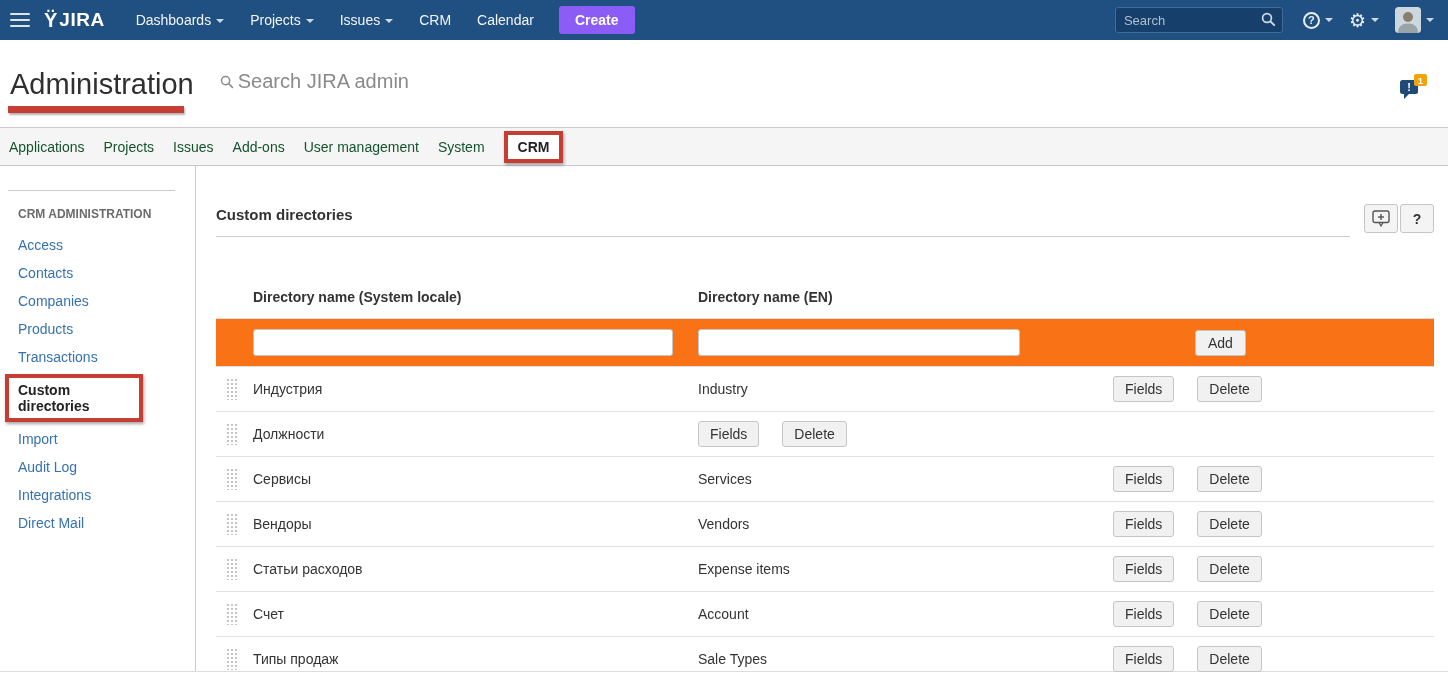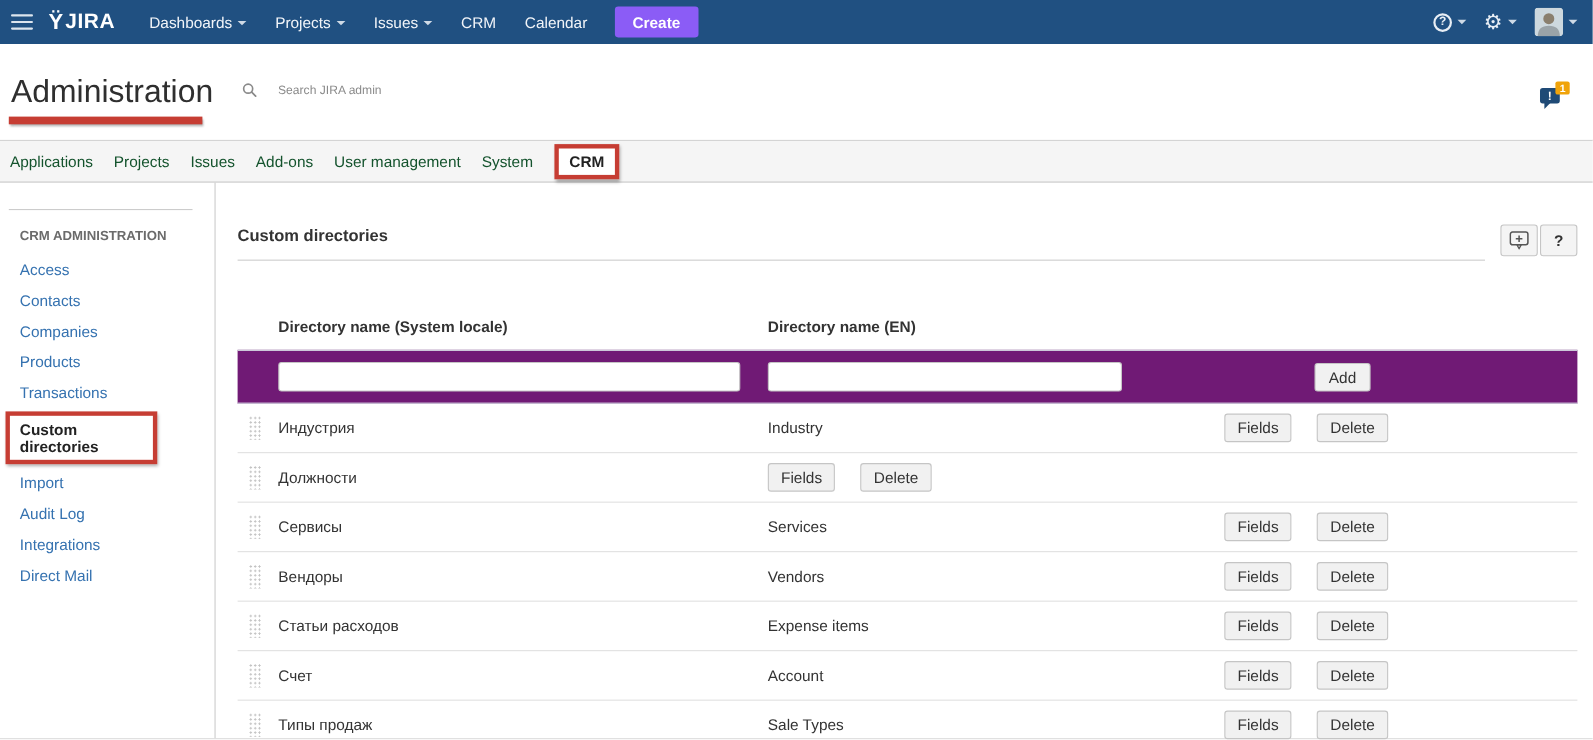--- a/index.html
+++ b/index.html
@@ -37,22 +37,22 @@
   .avatar { width:26px; height:26px; border-radius:3px; overflow:hidden; display:block; }
 
   
   .admin-header { height:87px; background:#fff; display:flex; align-items:center;
     padding:0 16px 0 10px; position:relative; }
   .admin-title-wrap { position:relative; margin-top:2px; }
   .admin-title { font-size:29px; font-weight:normal; color:#2f2f2f; }
   .red-underline { position:absolute; left:-2px; bottom:-12px; width:176px; height:7px;
     background:#c63d33; box-shadow:1px 2px 2px rgba(0,0,0,.3); }
   .admin-search { display:flex; align-items:center; margin-left:26px; margin-top:-4px; }
-  .admin-search input { border:none; outline:none; font-size:11px; color:#555; width:220px;
-    margin-left:19px; font-family:"Liberation Sans", sans-serif; }
+  .admin-search input { border:none; outline:none; font-size:20px; color:#555; width:220px;
+    margin-left:4px; font-family:"Liberation Sans", sans-serif; }
   .admin-search input::placeholder { color:#8a8a8a; }
   .notif { position:absolute; right:18px; top:32px; cursor:pointer; }
 
   
   .tab-bar { height:39px; background:#f5f5f5; border-top:1px solid #ccc;
     border-bottom:1px solid #c9c9c9; display:flex; align-items:center; padding:0 9px; }
   .tab { font-size:14px; color:#14532d; margin-right:19px; cursor:pointer; white-space:nowrap; }
   .tab.active { color:#222; font-weight:bold; background:#fff; border:4px solid #c63d33;
     padding:4px 10px; margin-right:0; box-shadow:1px 2px 3px rgba(0,0,0,.35); }
 
@@ -74,21 +74,21 @@
   .tool-btn { width:34px; height:29px; background:#f4f4f4; border:1px solid #c5c5c5;
     border-radius:3px; margin-left:2px; display:flex; align-items:center;
     justify-content:center; cursor:pointer; font-size:14px; font-weight:bold; color:#333;
     font-family:"Liberation Sans", sans-serif; }
 
   
   .dir-table { margin-top:24px; }
   .t-row { display:grid; grid-template-columns:37px 445px 415px 1fr; align-items:center; }
   .t-head { padding-bottom:13px; }
   .t-head .col-label { font-size:14px; font-weight:bold; color:#333;margin-top:28px; }
-  .add-row { background:#701a75; border-top:1px solid #d6dde5; border-bottom:1px solid #d6dde5;
+  .add-row { background:#f97316; border-top:1px solid #d6dde5; border-bottom:1px solid #d6dde5;
     height:49px; }
   .add-row input { height:27px; border:1px solid #c5c5c5; border-radius:3px; background:#fff;
     font-size:14px; padding:0 8px; font-family:"Liberation Sans", sans-serif; color:#333; }
   .add-input-locale { width:420px; }
   .add-input-en { width:322px; }
   .data-row { height:45px; border-bottom:1px solid #e0e0e0; }
   .cell-text { font-size:14px; color:#333; }
   .drag-handle { width:11px; height:22px; margin-left:10px; cursor:grab;
     background-image:radial-gradient(#c3c3c3 1px, transparent 1.1px);
     background-size:4px 4px; background-position:0 0; }
@@ -113,20 +113,27 @@
     <span class="brand-text">JIRA</span>
   </div>
   <div class="nav-item"><span>Dashboards</span><span class="caret"></span></div>
   <div class="nav-item"><span>Projects</span><span class="caret"></span></div>
   <div class="nav-item"><span>Issues</span><span class="caret"></span></div>
   <div class="nav-item"><span>CRM</span></div>
   <div class="nav-item"><span>Calendar</span></div>
   <button class="create-btn">Create</button>
 
   <div class="nav-right">
+    <div class="nav-search">
+      <input type="text" placeholder="Search" style="">
+      <svg class="mag" width="15" height="15" viewBox="0 0 15 15">
+        <circle cx="6" cy="6" r="4.4" fill="none" stroke="#cfdae6" stroke-width="1.7"></circle>
+        <line x1="9.5" y1="9.5" x2="13.2" y2="13.2" stroke="#cfdae6" stroke-width="1.9" stroke-linecap="round"></line>
+      </svg>
+    </div>
     <div class="nav-icon-group">
       <span class="help-circle">?</span>
       <span class="caret"></span>
     </div>
     <div class="nav-icon-group">
       <span class="gear">⚙</span>
       <span class="caret"></span>
     </div>
     <div class="nav-icon-group" style="margin-right:0">
       <svg class="avatar" width="26" height="26" viewBox="0 0 26 26">

